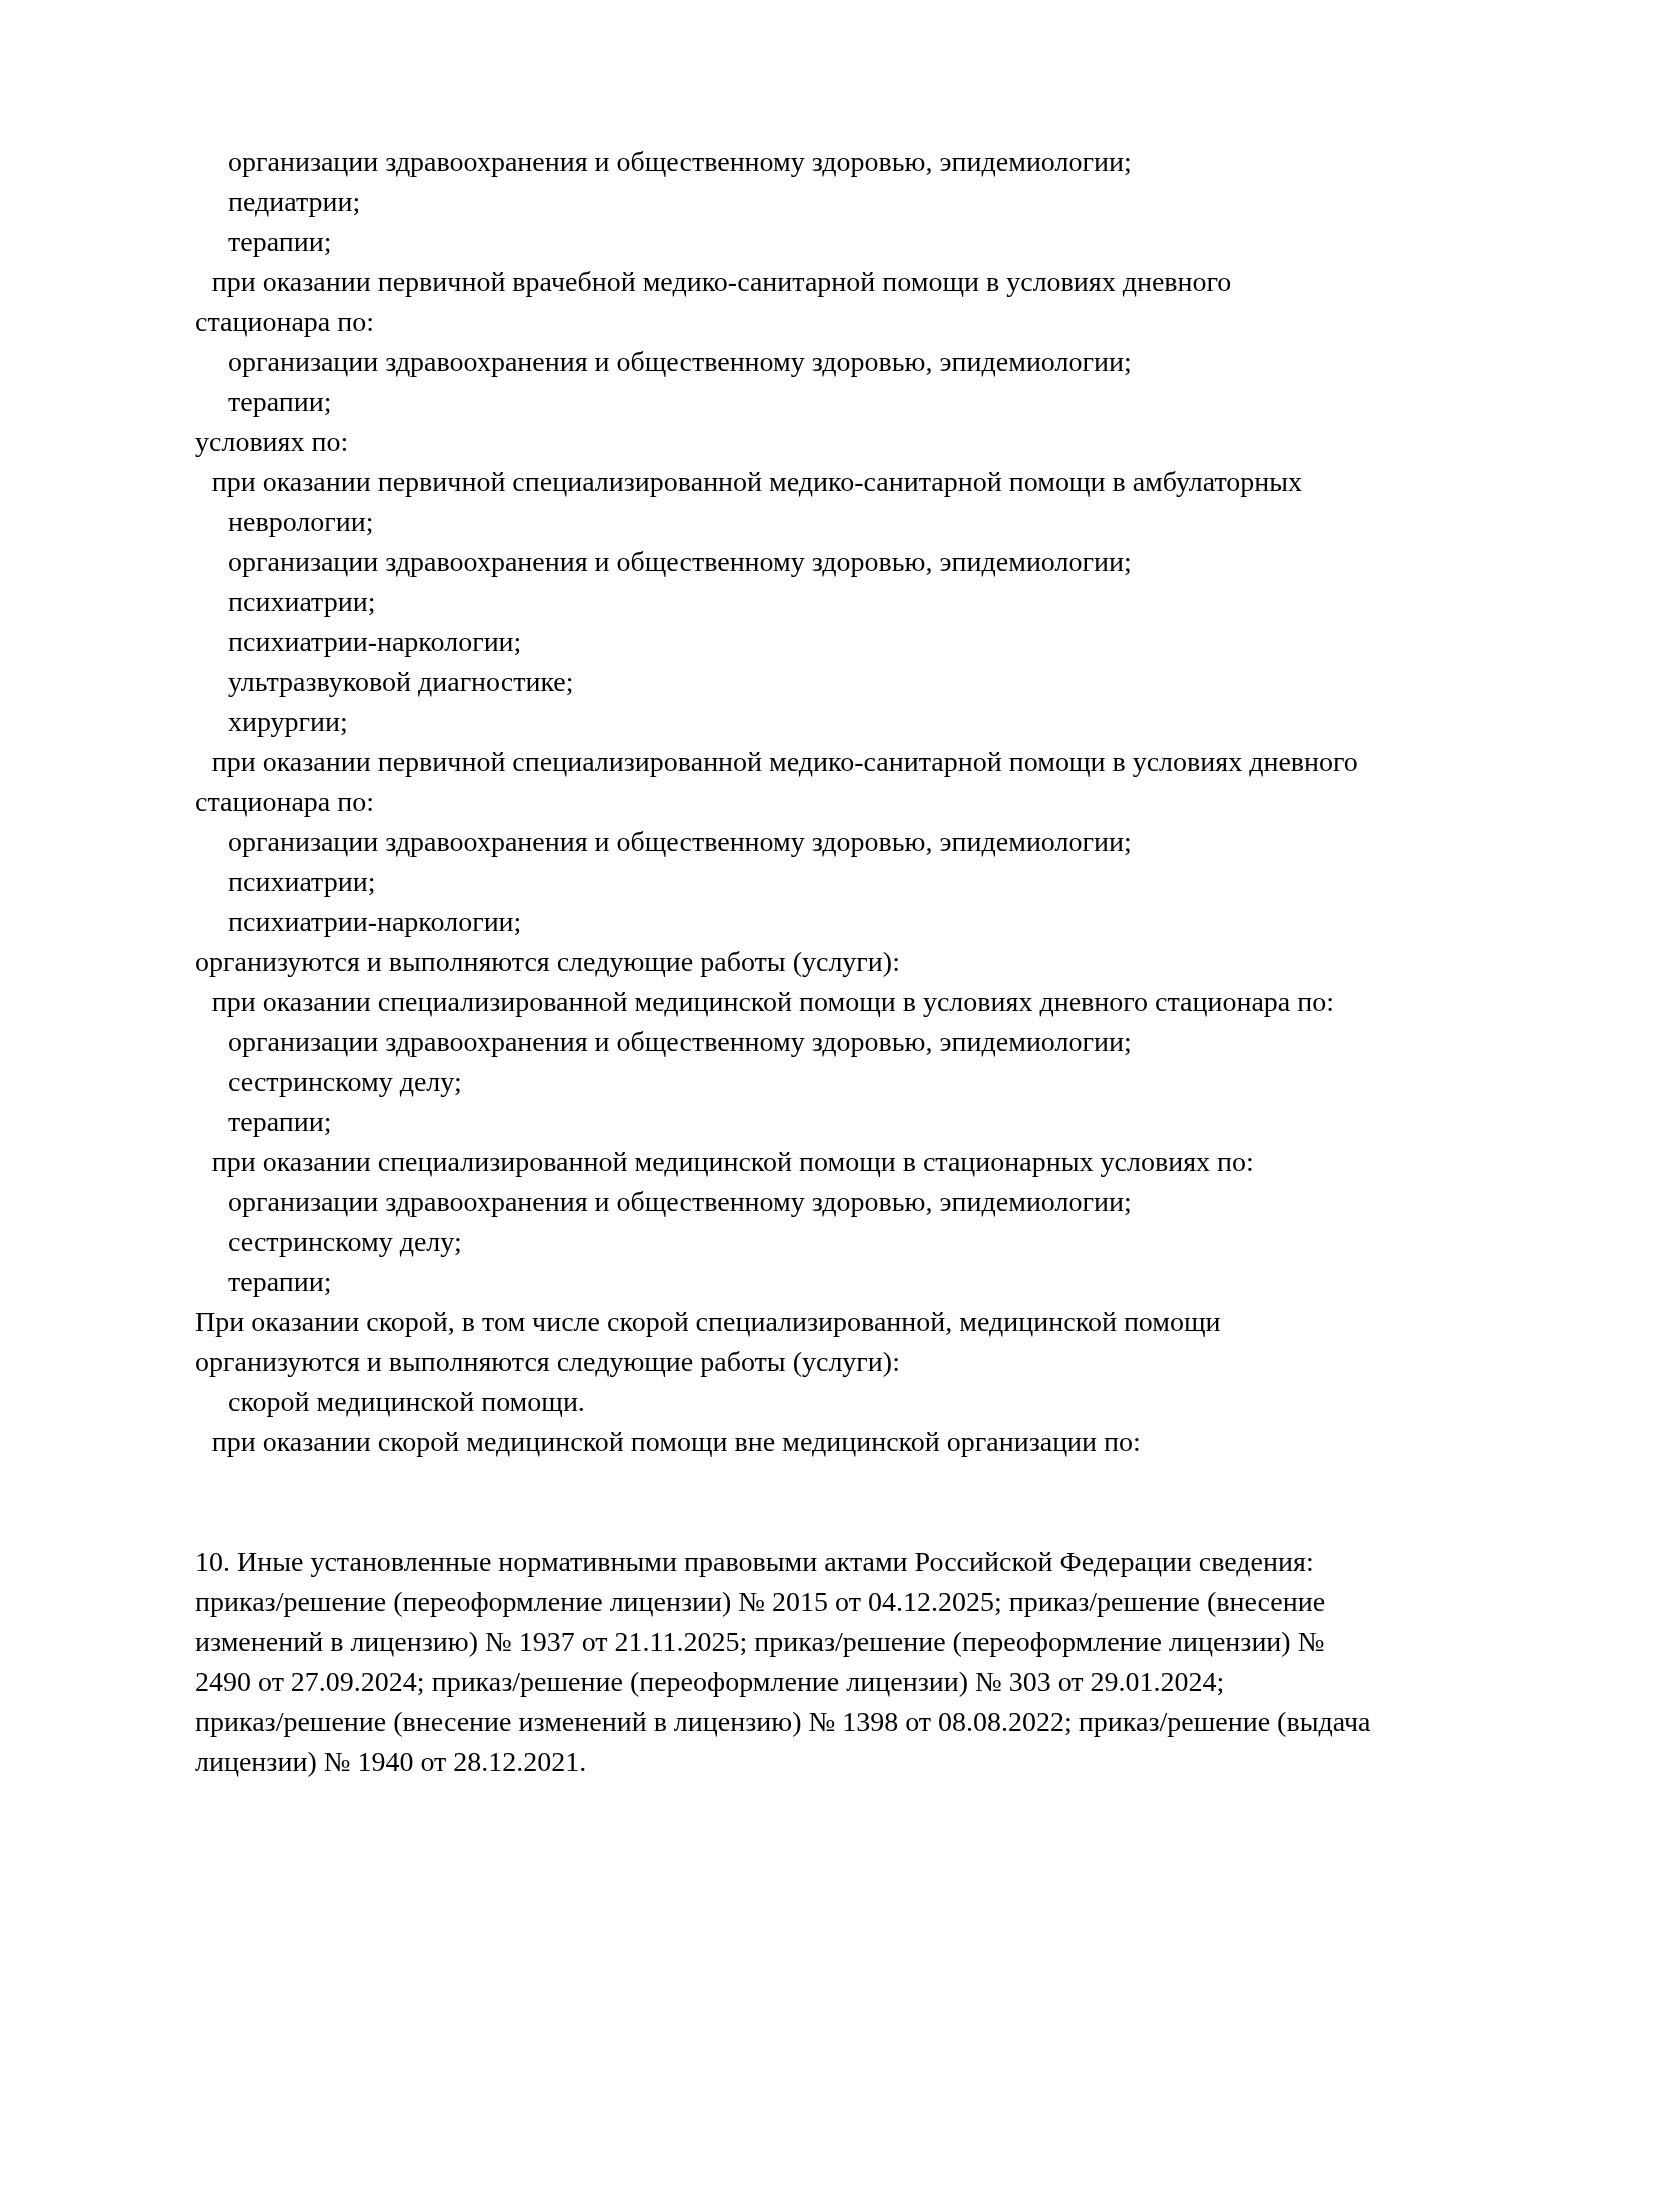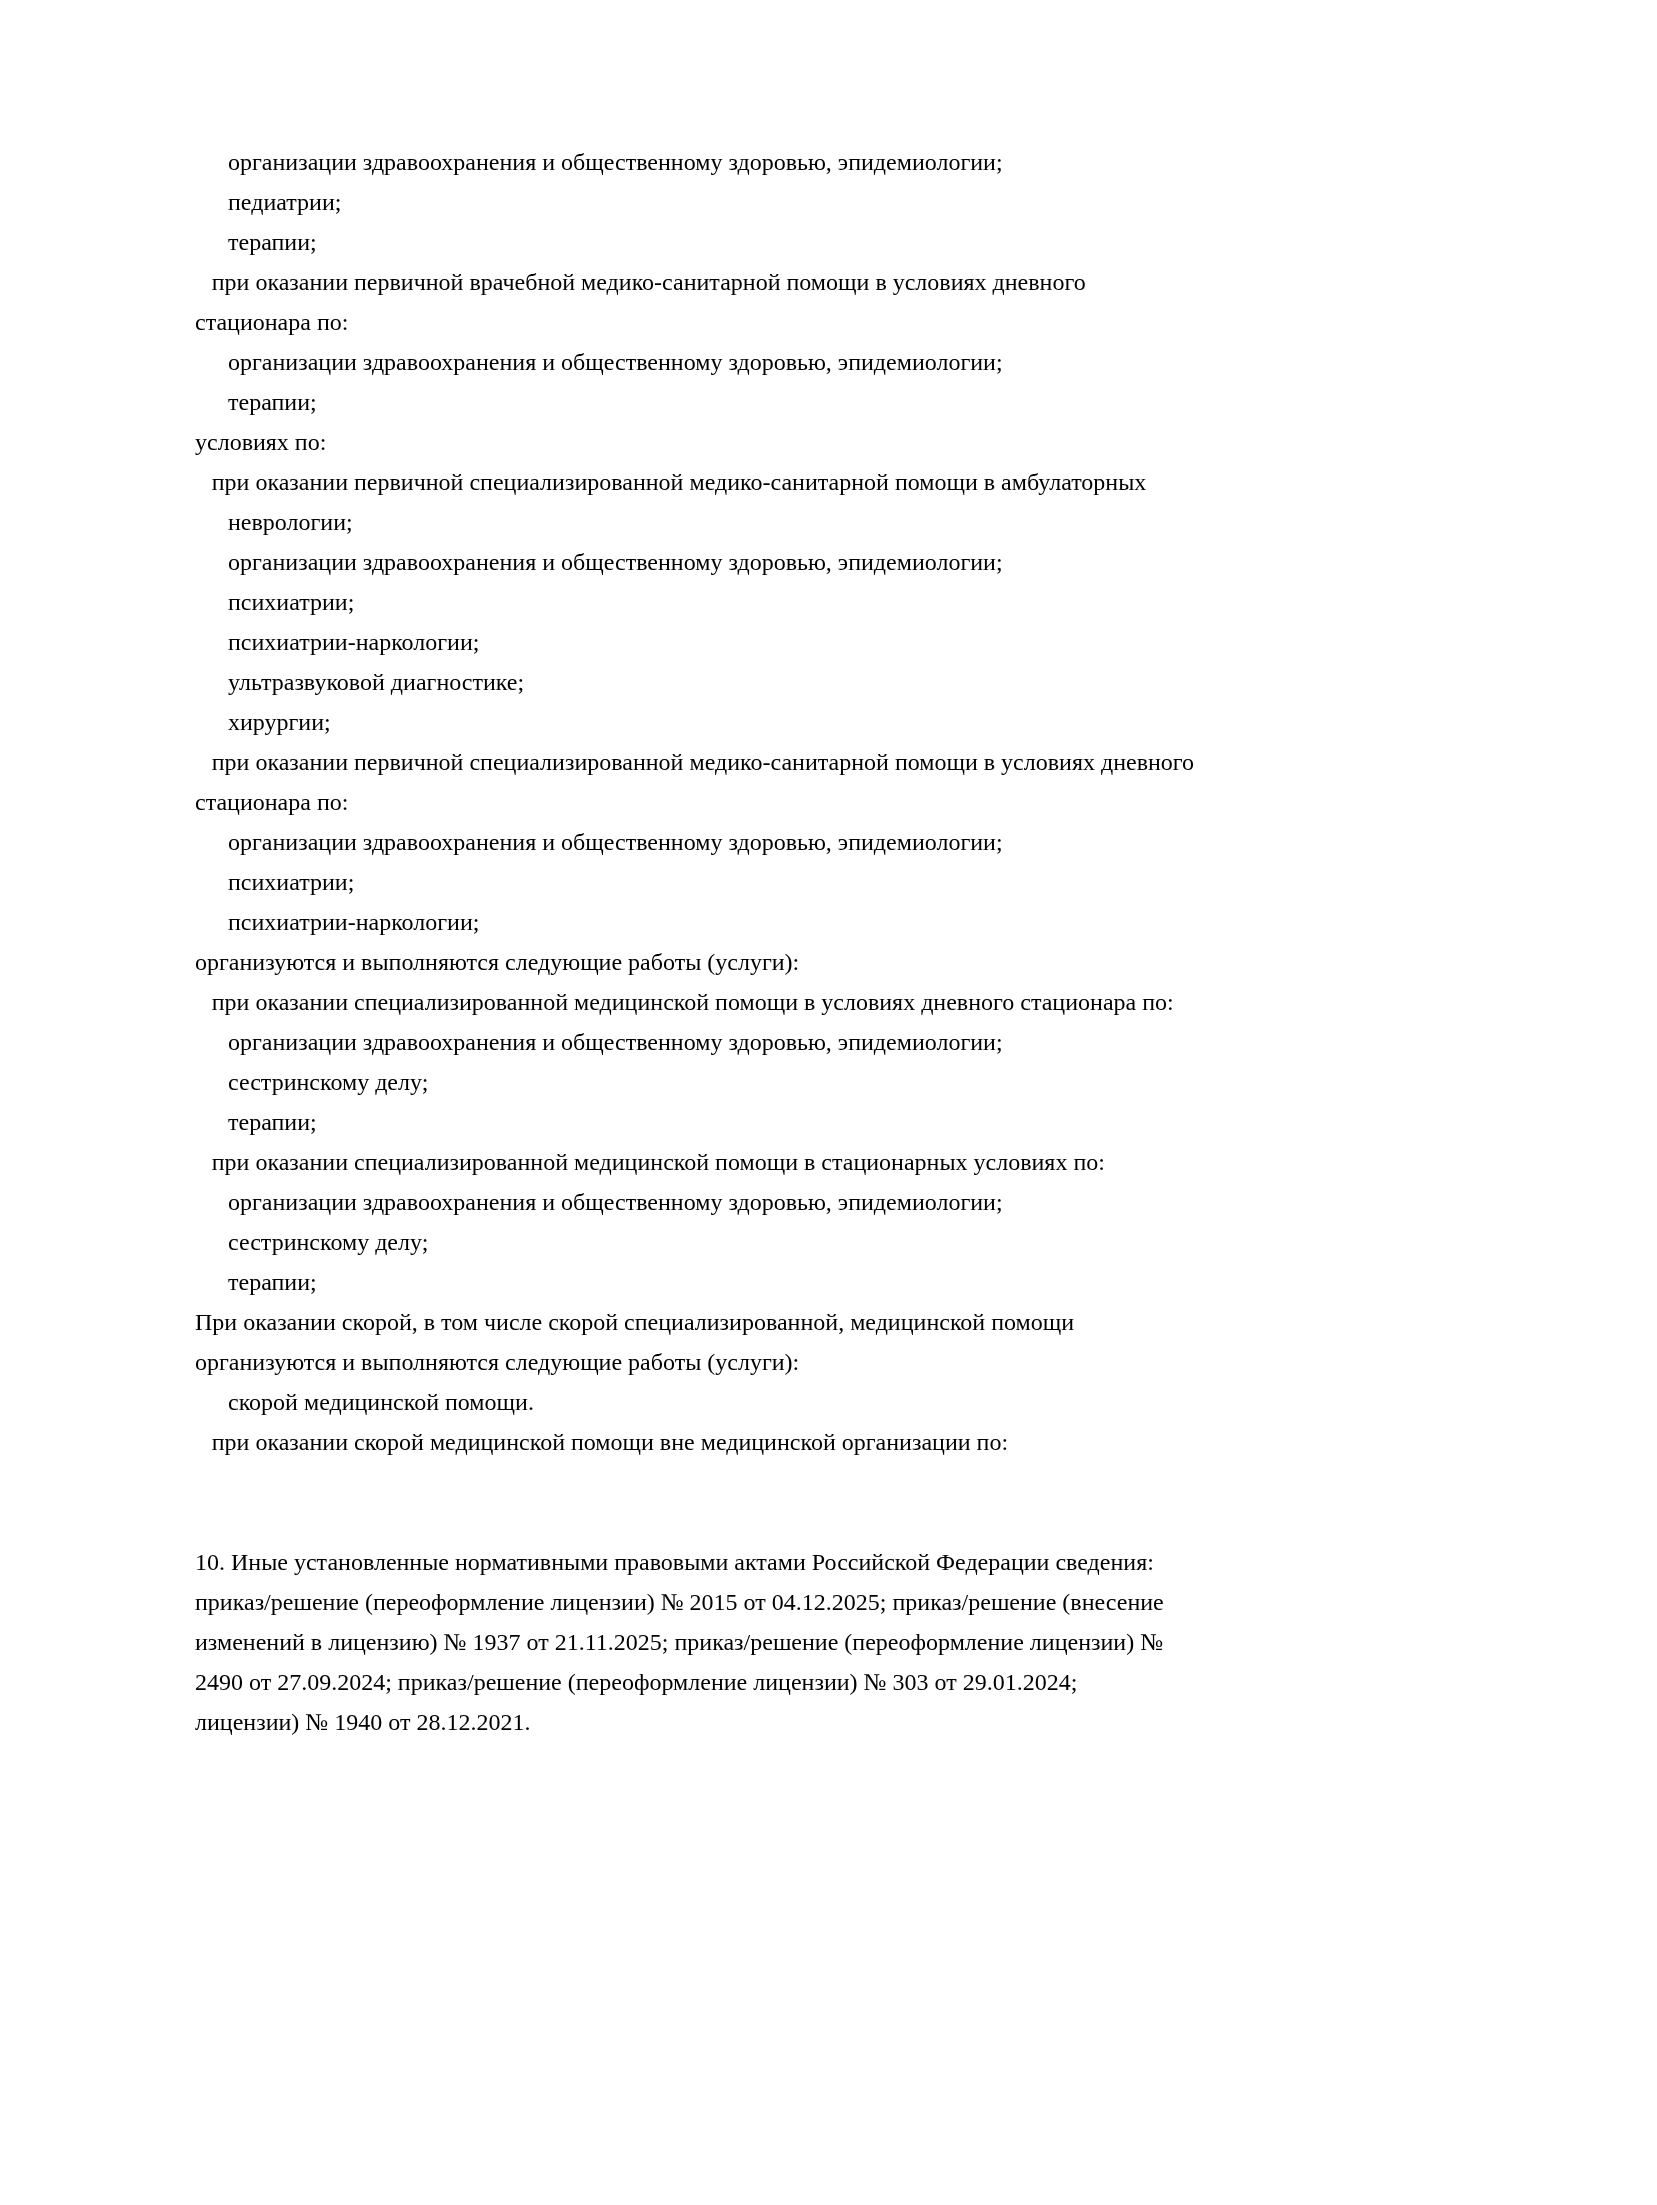--- a/index.html
+++ b/index.html
@@ -7,21 +7,21 @@
     padding: 0;
     background: #e8e8e8;
   }
   .page {
     position: relative;
     width: 1657px;
     height: 2205px;
     background: #ffffff;
     overflow: hidden;
     font-family: "Liberation Serif", "DejaVu Serif", serif;
-    font-size: 24px;
+    font-size: 28px;
     line-height: 40px;
     color: #000000;
   }
   .content {
     position: absolute;
     left: 195px;
     top: 142px;
     width: 1370px;
   }
   .line {
@@ -69,16 +69,17 @@
       <div class="line indent-0">При оказании скорой, в том числе скорой специализированной, медицинской помощи</div>
       <div class="line indent-0">организуются и выполняются следующие работы (услуги):</div>
       <div class="line indent-2">скорой медицинской помощи.</div>
       <div class="line indent-1">при оказании скорой медицинской помощи вне медицинской организации по:</div>
       <div class="line indent-0"></div>
       <div class="line indent-0"></div>
       <div class="line indent-0">10. Иные установленные нормативными правовыми актами Российской Федерации сведения:</div>
       <div class="line indent-0">приказ/решение (переоформление лицензии) № 2015 от 04.12.2025; приказ/решение (внесение</div>
       <div class="line indent-0">изменений в лицензию) № 1937 от 21.11.2025; приказ/решение (переоформление лицензии) №</div>
       <div class="line indent-0">2490 от 27.09.2024; приказ/решение (переоформление лицензии) № 303 от 29.01.2024;</div>
+      <div class="line indent-0">приказ/решение (внесение изменений в лицензию) № 1398 от 08.08.2022; приказ/решение (выдача</div>
       <div class="line indent-0">лицензии) № 1940 от 28.12.2021.</div>
     </div>
 </div>
 
 
 </body></html>

